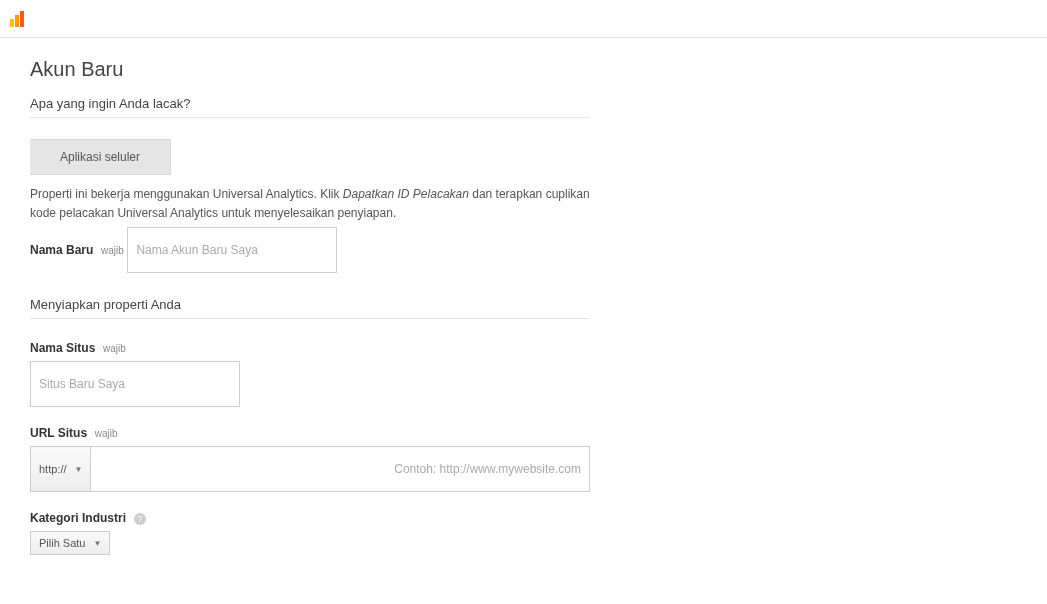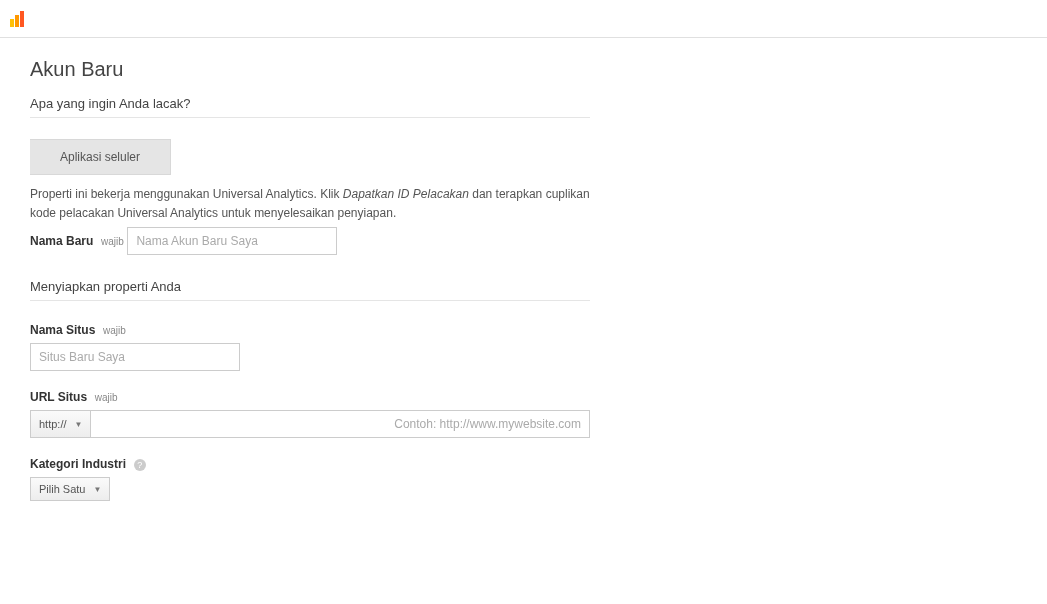--- a/index.html
+++ b/index.html
@@ -18,21 +18,21 @@
     .tab.active { background: linear-gradient(#f7f7f7, #eaeaea); border: 1px solid #ccc; font-weight: bold; color: #444; }
     .tab.inactive { background: #e5e5e5; color: #555; border-left: none; }
     .tab.active::after { content: ''; position: absolute; bottom: -9px; left: 40px; width: 0; height: 0; border-left: 9px solid transparent; border-right: 9px solid transparent; border-top: 9px solid #eaeaea; }
     .tab.active::before { content: ''; position: absolute; bottom: -10px; left: 39px; width: 0; height: 0; border-left: 10px solid transparent; border-right: 10px solid transparent; border-top: 10px solid #ccc; }
     .desc-text { font-size: 12px; color: #555; line-height: 1.6; margin-bottom: 4px; }
     .desc-text em { font-style: italic; }
     .field-label { font-size: 12px; font-weight: bold; color: #333; margin-bottom: 2px; display: inline-block; }
     .field-required { font-size: 10px; color: #888; font-weight: normal; margin-left: 4px; }
     .field-hint { font-size: 11px; color: #999; margin-bottom: 6px; }
     .field-block { margin-bottom: 18px; }
-    input[type=text] { border: 1px solid #ccc; padding: 6px 8px; font-size: 12px; color: #3b82f6; width: 210px; }
+    input[type=text] { border: 1px solid #ccc; padding: 15px 8px; font-size: 12px; color: #3b82f6; width: 210px; }
     input[type=text].wide { width: 255px; }
     input[type=text]::placeholder { color: #aaa; }
     .dropdown { display: inline-flex; align-items: center; border: 1px solid #ccc; background: linear-gradient(#fafafa, #ededed); padding: 5px 8px; font-size: 11px; color: #555; cursor: pointer; margin-right: 6px; }
     .dropdown .caret { margin-left: 8px; font-size: 8px; color: #777; }
     .url-row { display: flex; }
     .url-row input { flex: 1; border-left: none; text-align: right; }
     .help-icon { display: inline-flex; align-items: center; justify-content: center; width: 12px; height: 12px; border-radius: 50%; background: #ccc; color: #fff; font-size: 9px; margin-left: 4px; vertical-align: middle; }
   </style>
 </head>
 <body>

